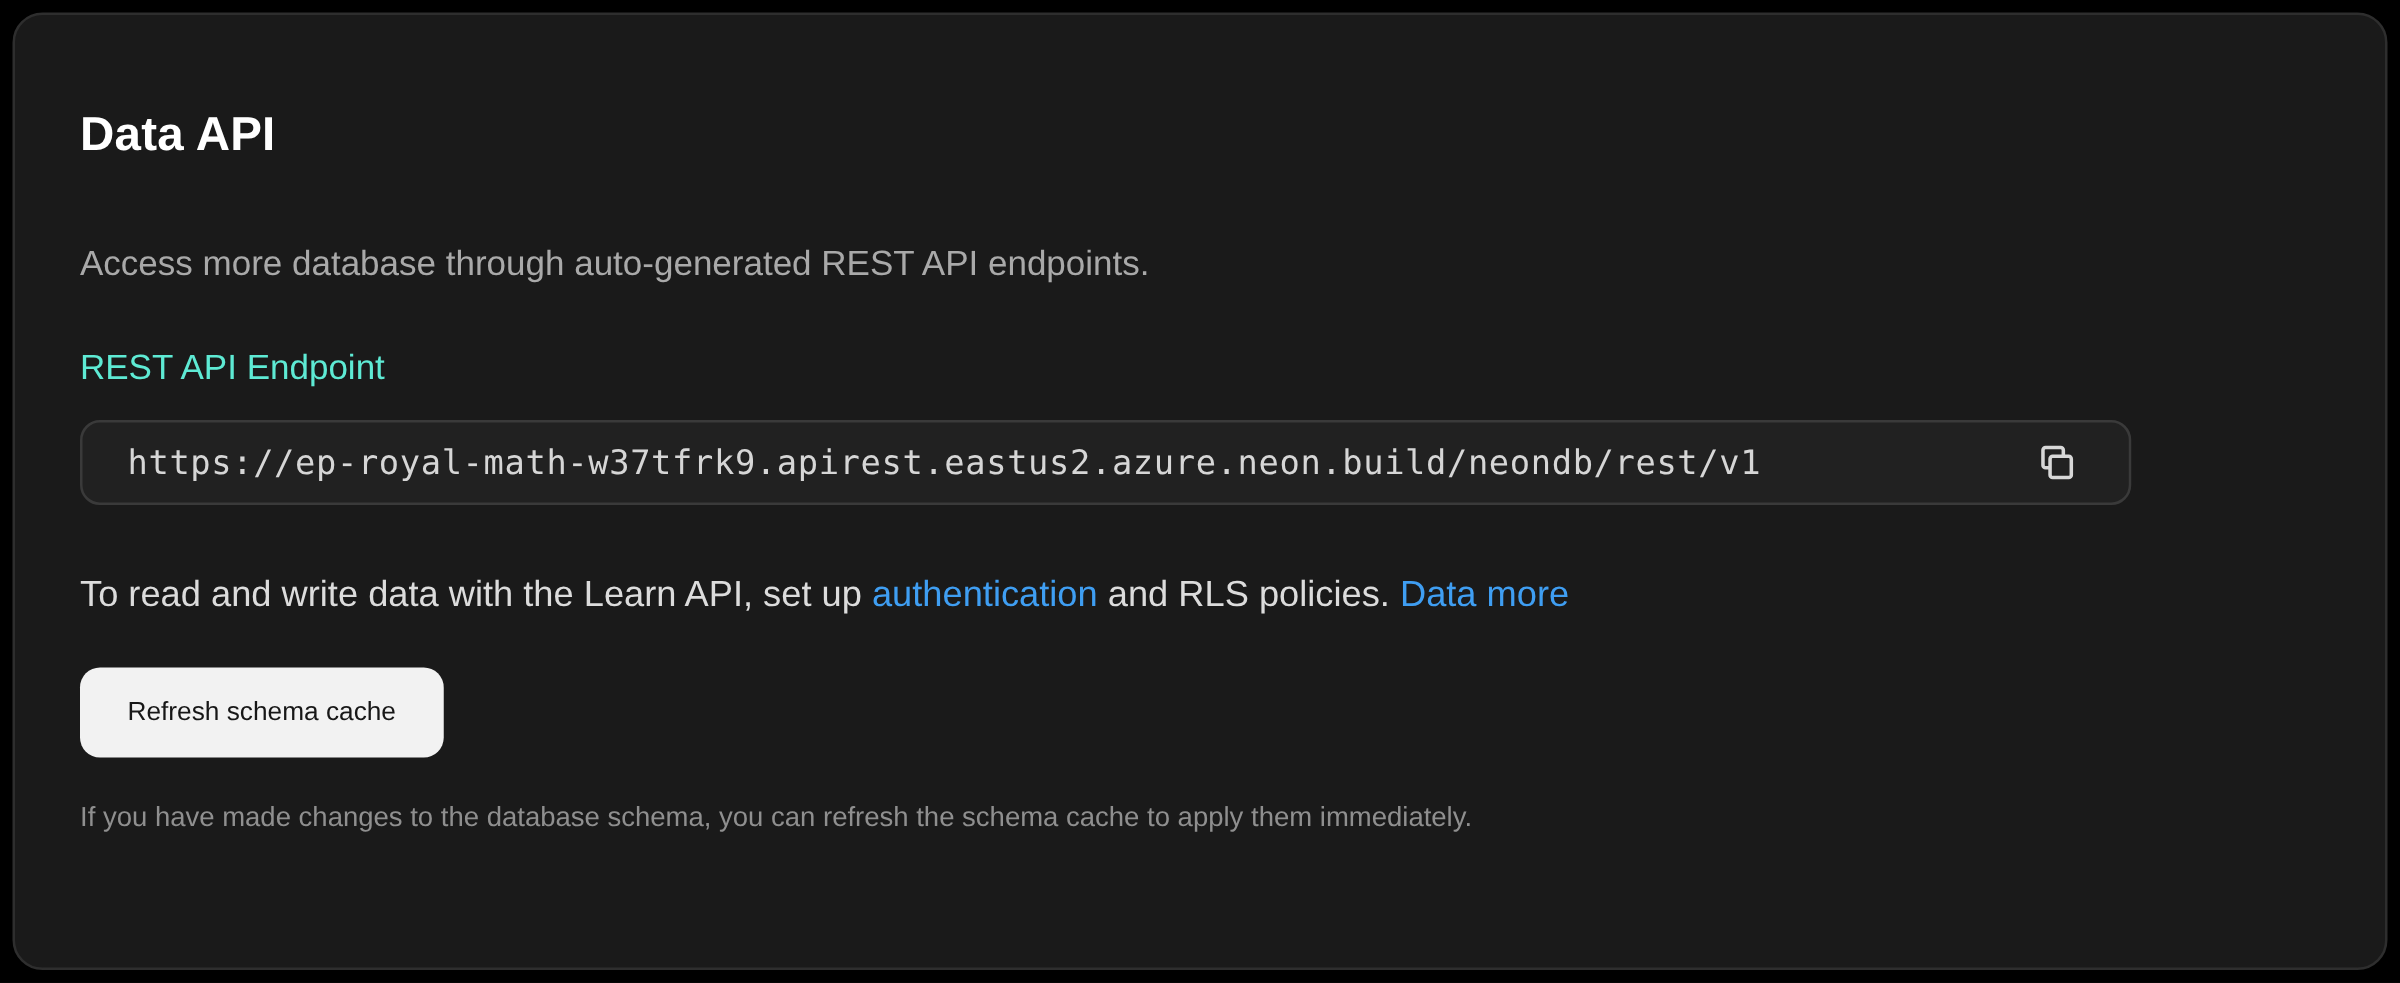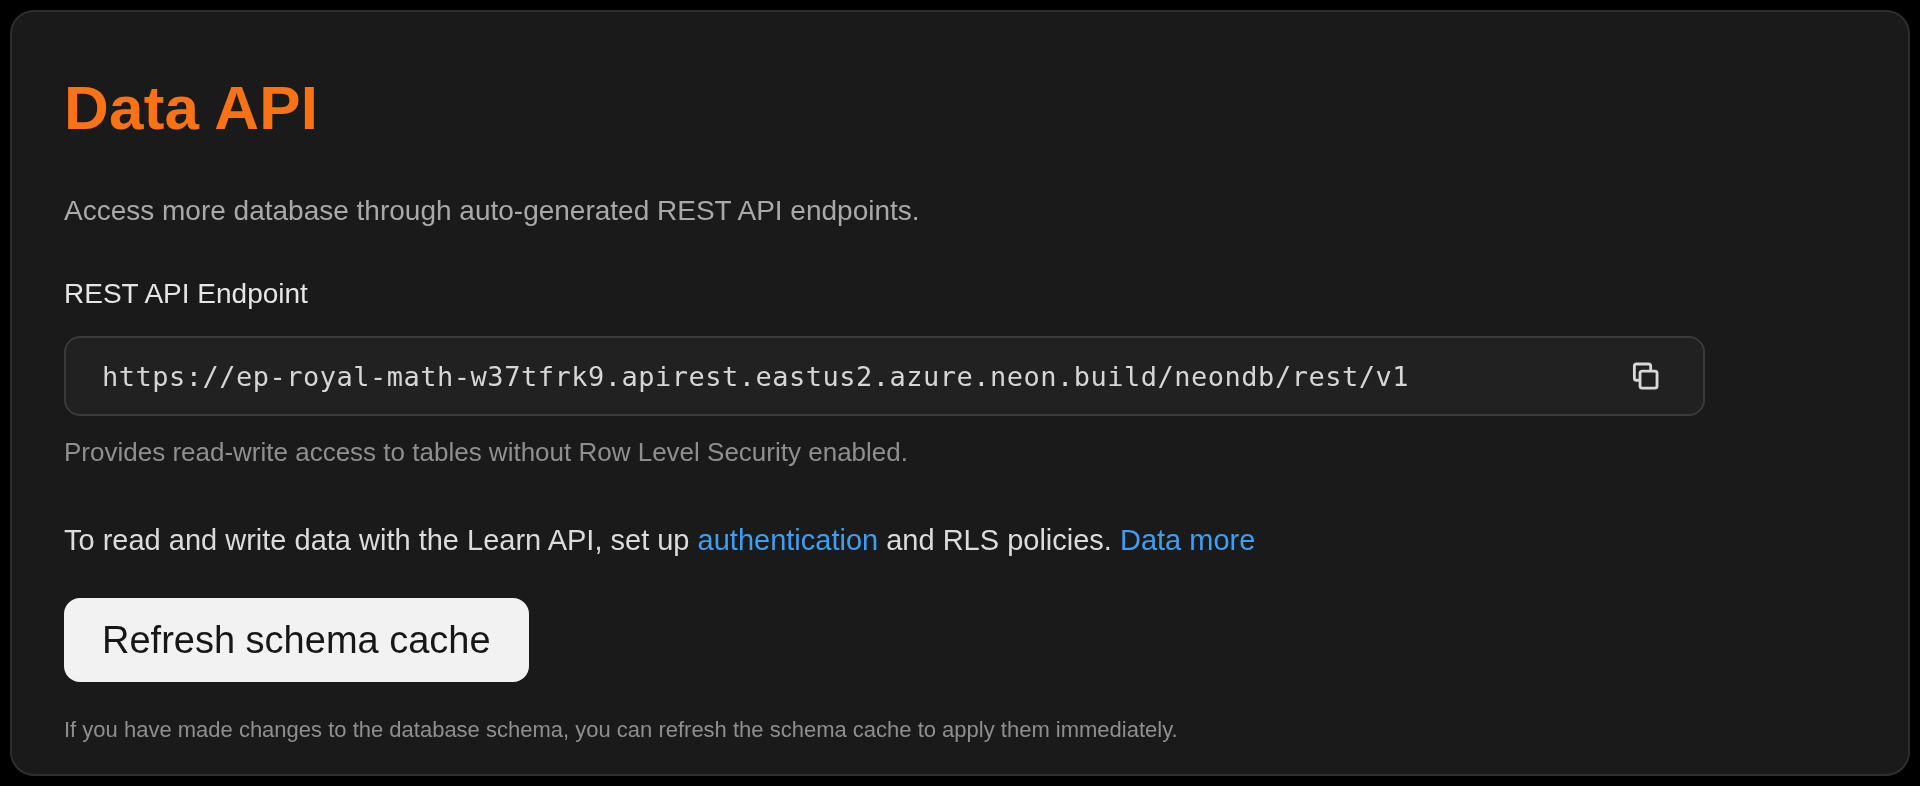--- a/index.html
+++ b/index.html
@@ -12,42 +12,42 @@
   .card {
     position: absolute;
     left: 10px; top: 10px; right: 10px; bottom: 10px;
     background: #1a1a1a;
     border: 2px solid #2e2e2e;
     border-radius: 24px;
     padding: 58px 52px 0 52px;
   }
   .page-title {
     margin-top: 12px;
-    font-size: 62px;
+    font-size: 38px;
     line-height: 52px;
     font-weight: 700;
     letter-spacing: 0.2px;
-    color: #f97316;
+    color: #ffffff;
   }
   .page-description {
     margin-top: 60px;
     font-size: 28px;
     line-height: 34px;
     color: #a9a9a9;
   }
   .endpoint-label {
     margin-top: 50px;
     font-size: 28px;
     line-height: 32px;
-    color: #e5e5e5;
+    color: #5eead4;
   }
   .endpoint-box {
     margin-top: 26px;
     width: 1641px;
-    height: 80px;
+    height: 68px;
     background: #212121;
     border: 2px solid #3a3a3a;
     border-radius: 16px;
     display: flex;
     align-items: center;
     padding: 0 36px;
   }
   .endpoint-url {
     flex: 1;
     font-family: "DejaVu Sans Mono", "Liberation Mono", monospace;
@@ -86,24 +86,24 @@
     text-decoration: none;
     cursor: pointer;
   }
   .refresh-button {
     display: inline-block;
     margin-top: 40px;
     background: #f2f2f2;
     color: #171717;
     border: none;
     border-radius: 16px;
-    height: 84px;
+    height: 72px;
     padding: 17px 38px;
     font-family: "Liberation Sans", sans-serif;
-    font-size: 38px;
+    font-size: 21px;
     font-weight: 500;
     cursor: pointer;
   }
   .schema-helper {
     margin-top: 32px;
     font-size: 22px;
     line-height: 32px;
     color: #8f8f8f;
   }
 </style>
@@ -123,21 +123,20 @@
     <button class="copy-button">
       <span>
         <svg width="34" height="34" viewBox="0 0 24 24" fill="none" stroke="currentColor" stroke-width="2" stroke-linejoin="round">
           <rect x="4.5" y="3.5" width="11.5" height="11.5" rx="1.5"></rect>
           <rect x="8.5" y="8.5" width="12" height="12" rx="1.5" fill="#212121"></rect>
         </svg>
       </span>
     </button>
   </div>
 
-  <p class="helper-text">Provides read-write access to tables without Row Level Security enabled.</p>
 
   <p class="rls-note"><span>To read and write data with the Learn API, set up </span><a>authentication</a><span> and RLS policies. </span><a>Data more</a></p>
 
   <button class="refresh-button">Refresh schema cache</button>
 
   <p class="schema-helper">If you have made changes to the database schema, you can refresh the schema cache to apply them immediately.</p>
 
 </div>
 
 </body></html>

